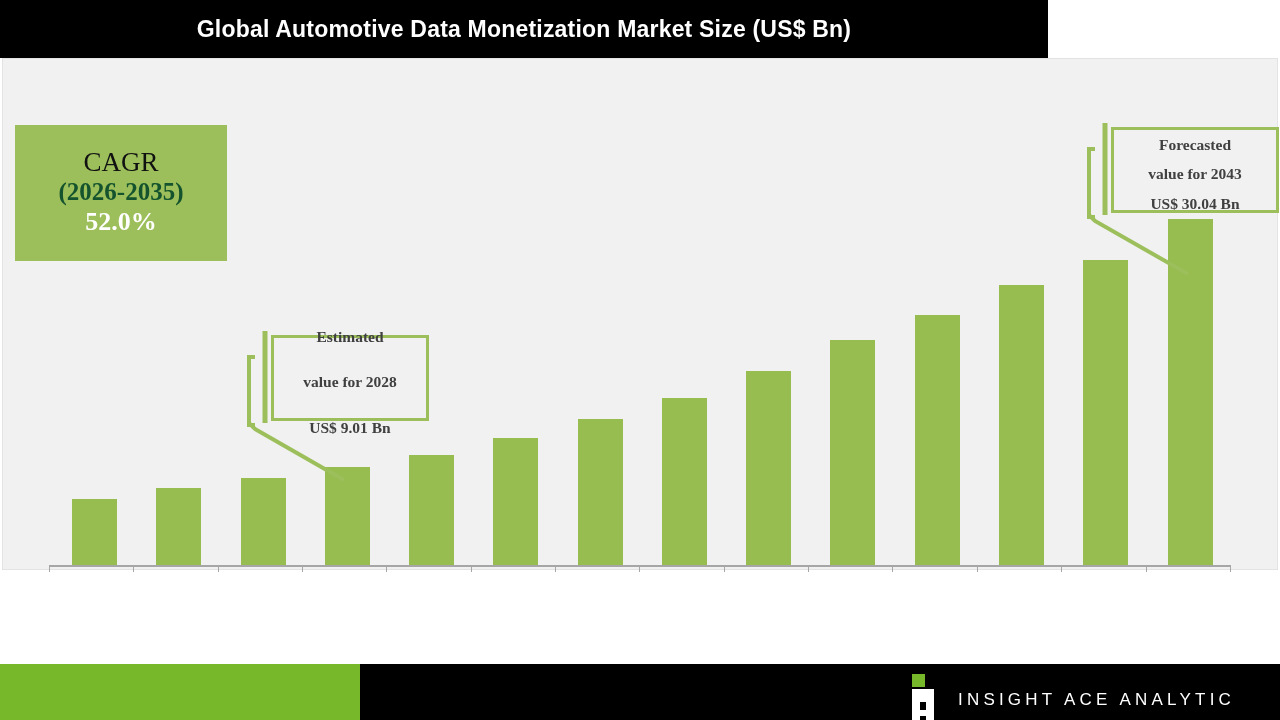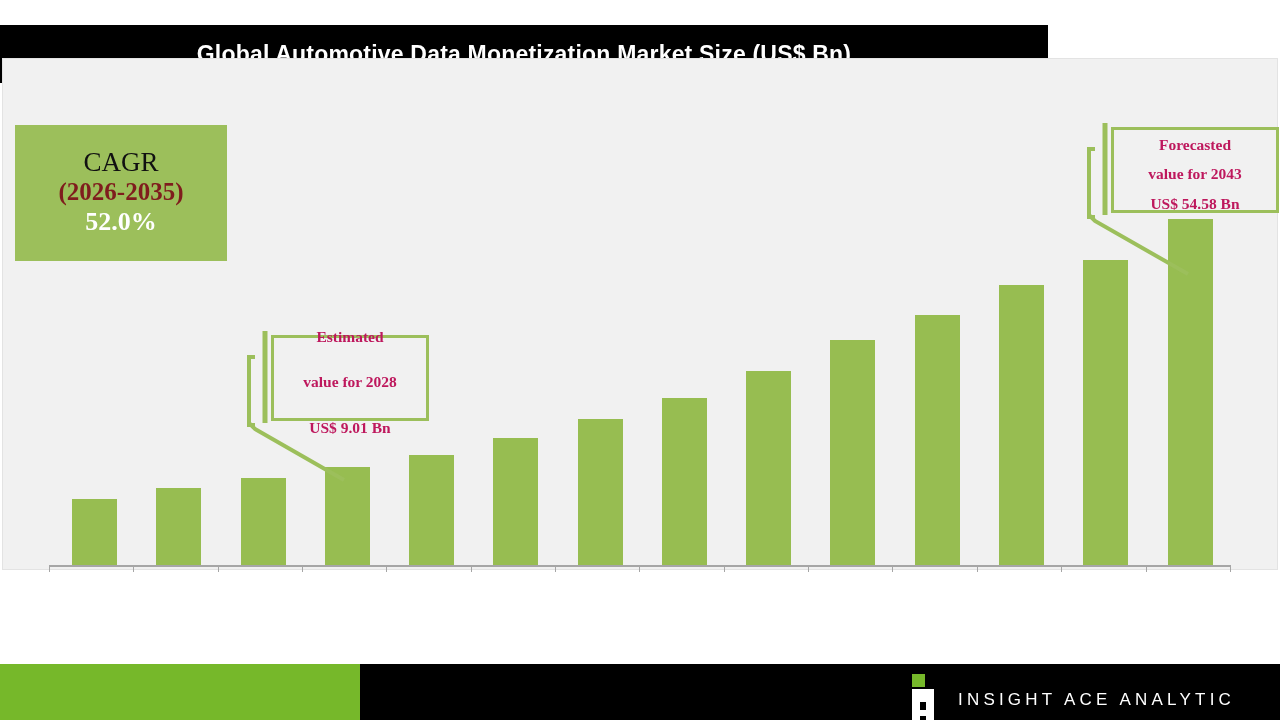--- a/index.html
+++ b/index.html
@@ -7,21 +7,21 @@
     width:1280px;height:720px;
     background:#ffffff;
     font-family:"Liberation Sans", sans-serif;
     overflow:hidden;
     position:relative;
   }
   
   #title-bar{
     position:absolute;left:0;top:0;width:1048px;height:58px;
     background:#000000;color:#ffffff;
-    display:flex;align-items:center;justify-content:center;margin-top:25px;
+    display:flex;align-items:center;justify-content:center;
   }
   #title-text{
     font-size:23px;font-weight:bold;letter-spacing:.2px;
     font-family:"Liberation Sans", sans-serif;
   }
   
   #chart-panel{
     position:absolute;left:2px;top:58px;width:1276px;height:512px;
     background:#f1f1f1;
     border:1px solid #e3e3e3;
@@ -40,30 +40,30 @@
     line-height:34px;white-space:nowrap;
   }
   
   #cagr-box{
     position:absolute;left:12px;top:66px;width:212px;height:136px;
     background:#9cbf5b;
     display:flex;flex-direction:column;align-items:center;justify-content:center;
     font-family:"Liberation Serif", serif;
   }
   #cagr-title{font-size:27px;font-weight:normal;color:#111;line-height:1.08;}
-  #cagr-period{font-size:25px;font-weight:bold;color:#7f1d1d;line-height:1.18;}
+  #cagr-period{font-size:25px;font-weight:bold;color:#14532d;line-height:1.18;}
   #cagr-value{font-size:26px;font-weight:bold;color:#ffffff;line-height:1.18;}
   
   .callout-box{
     position:absolute;background:#f1f1f1;border:3px solid #9cbf5b;
     font-family:"Liberation Serif", serif;
     display:flex;flex-direction:column;align-items:center;justify-content:center;
     box-sizing:border-box;
   }
-  .callout-line{font-size:15.5px;font-weight:bold;color:#be185d;line-height:1.33;white-space:nowrap;margin-top:9px;}
+  .callout-line{font-size:15.5px;font-weight:bold;color:#404040;line-height:1.33;white-space:nowrap;margin-top:9px;}
   #callout-2025{left:268px;top:276px;width:158px;height:86px;gap:16px;}
   #callout-2035{left:1108px;top:68px;width:168px;height:86px;}
   .leader-svg{position:absolute;left:0;top:0;width:1276px;height:512px;pointer-events:none;}
   
   #contrib-strip{
     position:absolute;left:0;top:572px;width:1280px;height:92px;background:#ffffff;
   }
   
   #footer{position:absolute;left:0;top:664px;width:1280px;height:56px;background:#000000;}
   #footer-green{position:absolute;left:0;top:0;width:360px;height:56px;background:#76b82a;}
@@ -159,21 +159,21 @@
 
   <div class="callout-box" id="callout-2025">
     <div class="callout-line">Estimated</div>
     <div class="callout-line">value for 2028</div>
     <div class="callout-line">US$ 9.01 Bn</div>
   </div>
 
   <div class="callout-box" id="callout-2035">
     <div class="callout-line">Forecasted</div>
     <div class="callout-line">value for 2043</div>
-    <div class="callout-line">US$ 54.58 Bn</div>
+    <div class="callout-line">US$ 30.04 Bn</div>
   </div>
 
 </div>
 
 <div id="contrib-strip">
 
   
 
   
   

